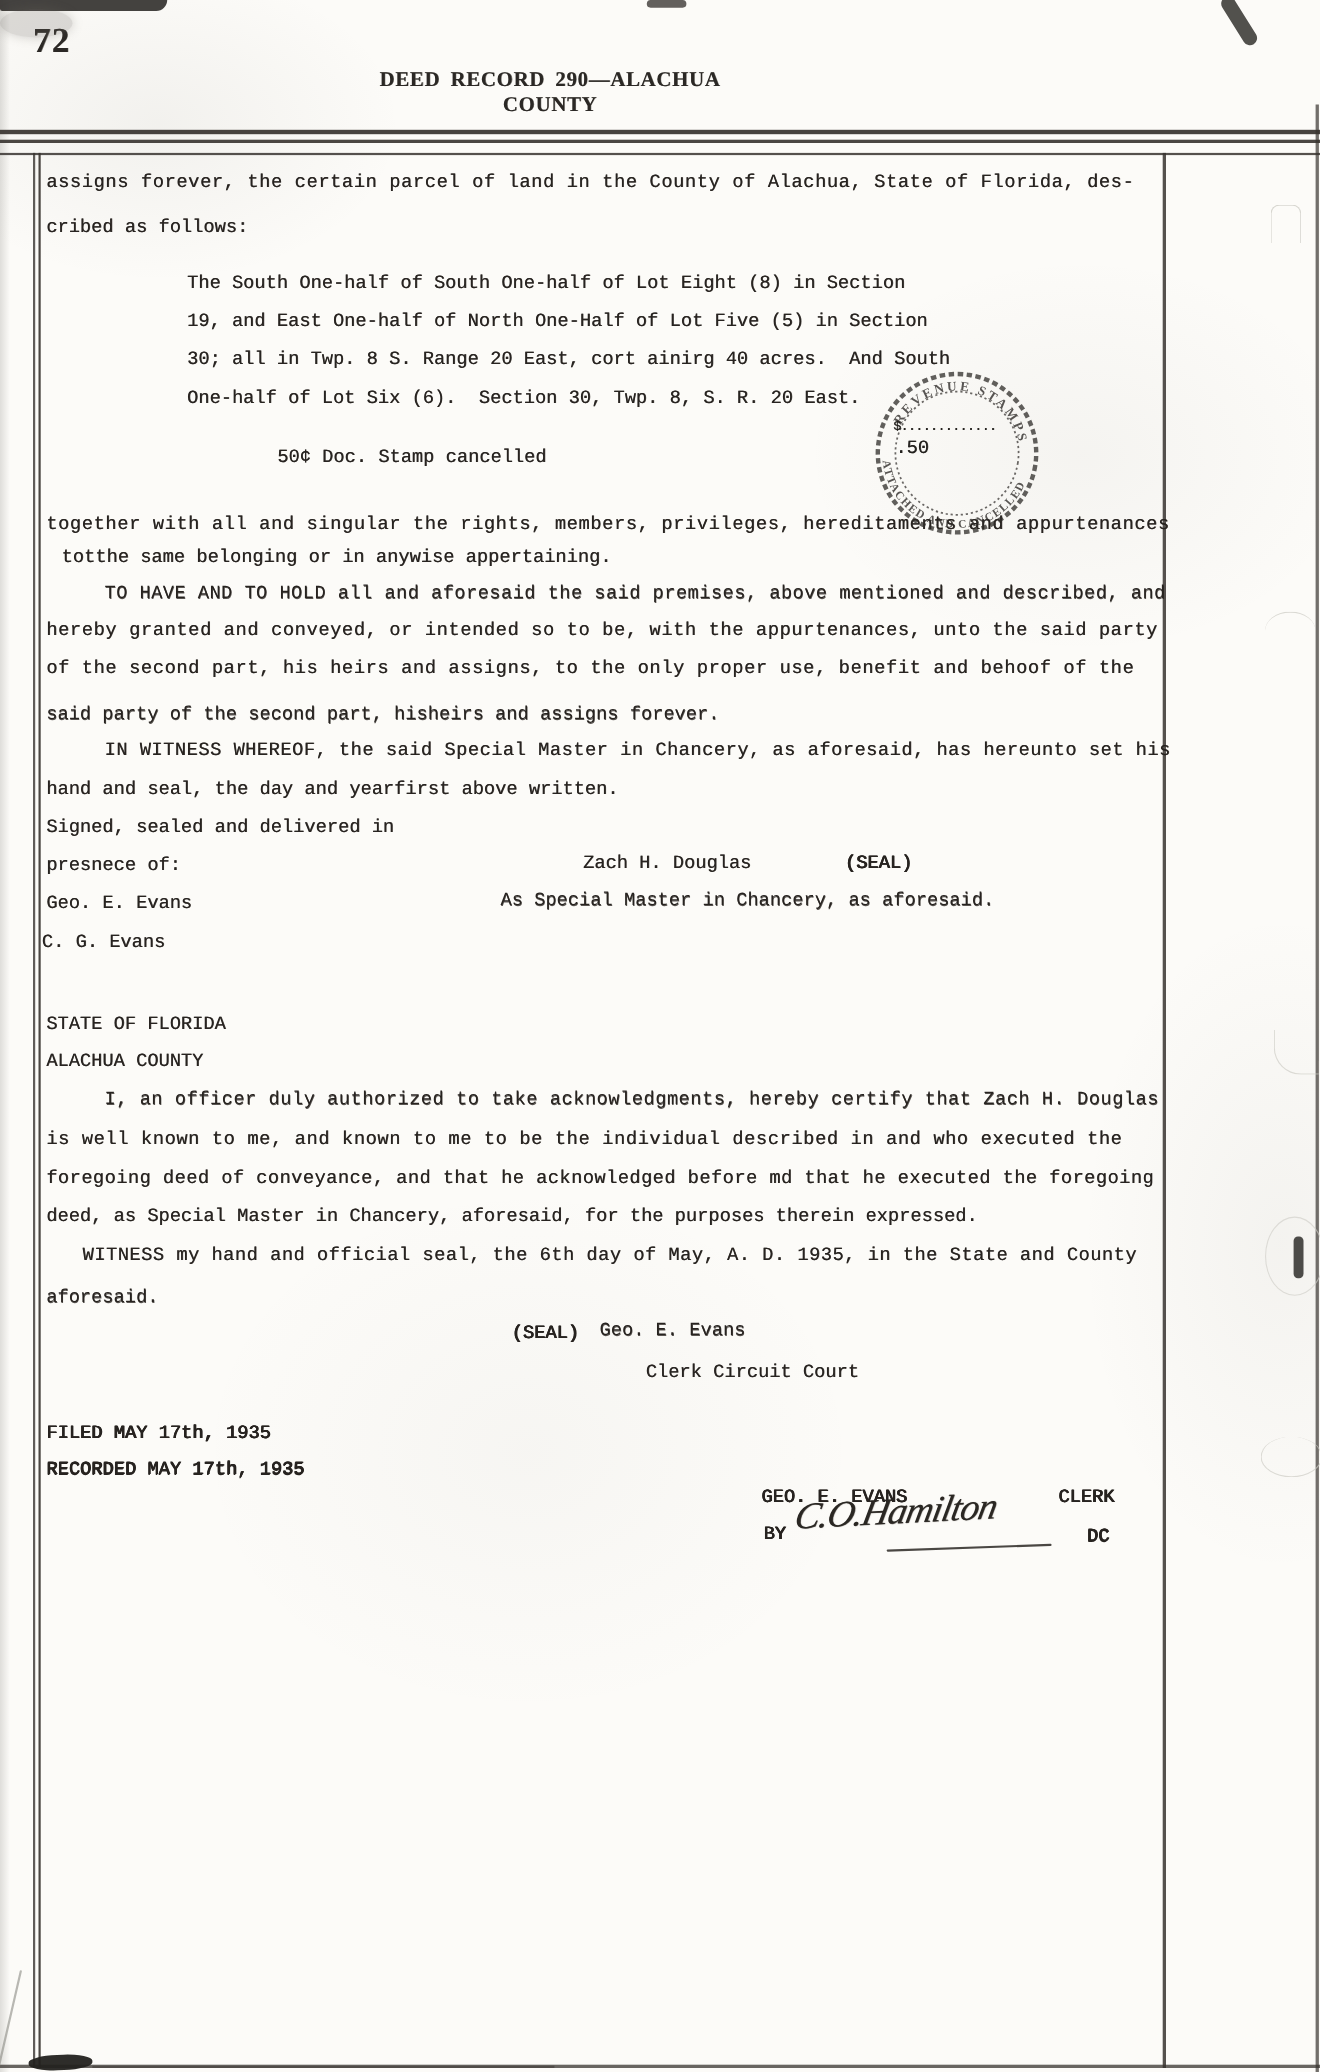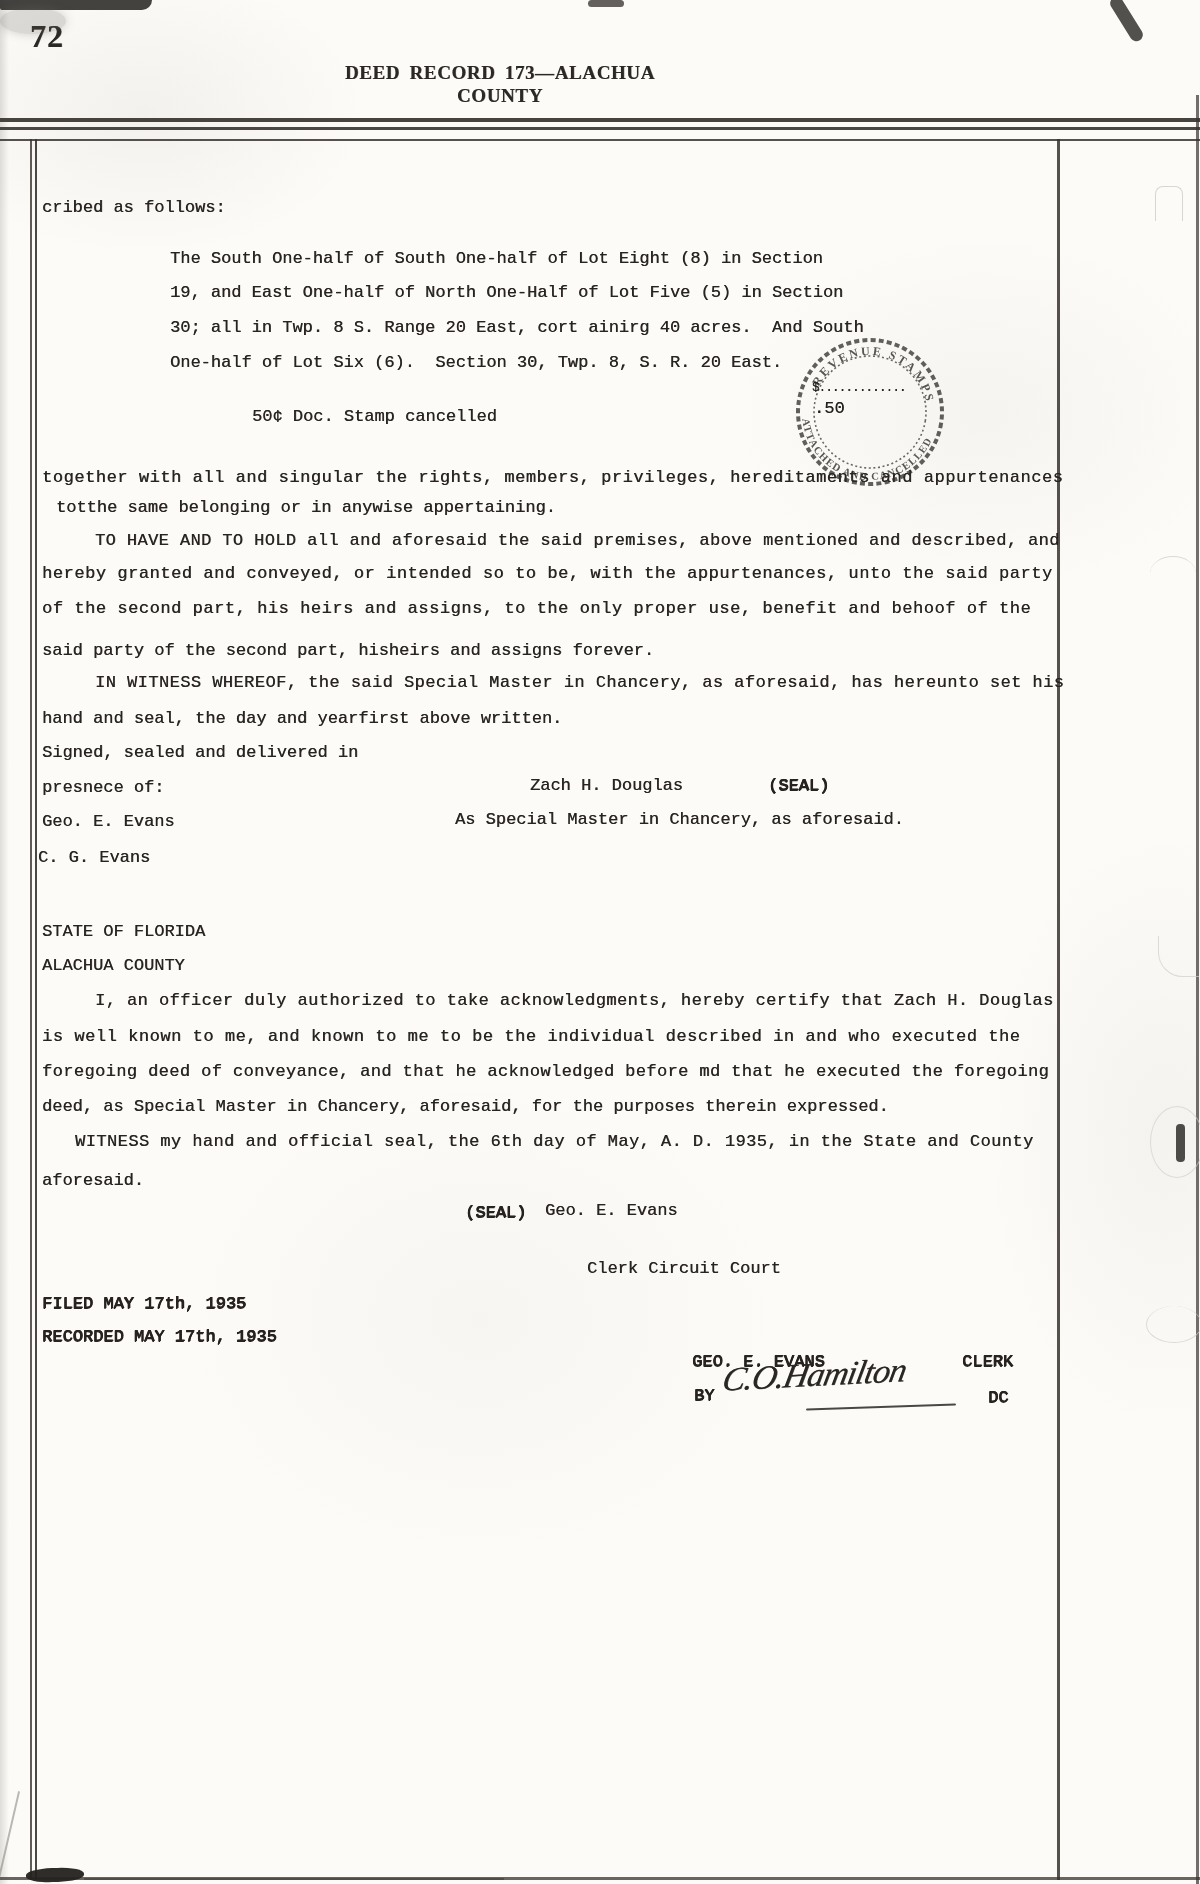--- a/index.html
+++ b/index.html
@@ -38,31 +38,32 @@
   
   .smudge{position:absolute;border-radius:50%;}
   .faint{position:absolute;border:1.5px solid #cfcec7;background:transparent;}
 </style>
 </head>
 <body>
 
 <div class="page">
 
   <div class="pagenum">72</div>
-  <div class="htitle">DEED RECORD 173—ALACHUA COUNTY</div>
+  <div class="htitle">DEED RECORD 290—ALACHUA COUNTY</div>
 
   <div class="hline" style="left:0;top:118px;width:1200px;height:4px;opacity:.92;"></div>
   <div class="hline" style="left:0;top:127px;width:1200px;height:3px;opacity:.9;"></div>
   <div class="hline" style="left:0;top:139px;width:1200px;height:2px;opacity:.85;"></div>
   <div class="vline" style="left:30px;top:139px;width:1.5px;height:1741px;opacity:.8;"></div>
   <div class="vline" style="left:35px;top:139px;width:2px;height:1741px;opacity:.9;"></div>
   <div class="vline" style="left:1057px;top:139px;width:2.5px;height:1741px;opacity:.85;"></div>
   <div class="vline" style="left:1196px;top:95px;width:2.5px;height:1789px;opacity:.7;"></div>
   <div class="hline" style="left:0;top:1877px;width:1200px;height:2.5px;opacity:.75;"></div>
 
+  <div class="ln" style="left:42px;top:157px;letter-spacing:.55px;">assigns forever, the certain parcel of land in the County of Alachua, State of Florida, des-</div>
   <div class="ln" style="left:42px;top:198px;">cribed as follows:</div>
 
   <div class="ln" style="left:170px;top:249px;">The South One-half of South One-half of Lot Eight (8) in Section</div>
   <div class="ln" style="left:170px;top:283px;">19, and East One-half of North One-Half of Lot Five (5) in Section</div>
   <div class="ln" style="left:170px;top:318px;">30; all in Twp. 8 S. Range 20 East, cort ainirg 40 acres.  And South</div>
   <div class="ln" style="left:170px;top:353px;">One-half of Lot Six (6).  Section 30, Twp. 8, S. R. 20 East.</div>
 
   <div class="ln" style="left:252px;top:407px;">50¢ Doc. Stamp cancelled</div>
 
   <div class="ln" style="left:42px;top:468px;letter-spacing:.55px;">together with all and singular the rights, members, privileges, hereditaments and appurtenances</div>
@@ -87,21 +88,21 @@
   <div class="ln" style="left:42px;top:922px;">STATE OF FLORIDA</div>
   <div class="ln" style="left:42px;top:956px;">ALACHUA COUNTY</div>
   <div class="ln" style="left:95px;top:991px;letter-spacing:.45px;">I, an officer duly authorized to take acknowledgments, hereby certify that Zach H. Douglas</div>
   <div class="ln" style="left:42px;top:1027px;letter-spacing:.55px;">is well known to me, and known to me to be the individual described in and who executed the</div>
   <div class="ln" style="left:42px;top:1062px;letter-spacing:.4px;">foregoing deed of conveyance, and that he acknowledged before md that he executed the foregoing</div>
   <div class="ln" style="left:42px;top:1097px;">deed, as Special Master in Chancery, aforesaid, for the purposes therein expressed.</div>
   <div class="ln" style="left:75px;top:1132px;letter-spacing:.45px;">WITNESS my hand and official seal, the 6th day of May, A. D. 1935, in the State and County</div>
   <div class="ln" style="left:42px;top:1171px;">aforesaid.</div>
   <div class="ln dbl" style="left:465px;top:1203px;">(SEAL)</div>
   <div class="ln" style="left:545px;top:1201px;">Geo. E. Evans</div>
-  <div class="ln" style="left:587px;top:1239px;margin-top:20px;">Clerk Circuit Court</div>
+  <div class="ln" style="left:587px;top:1239px;">Clerk Circuit Court</div>
 
   <div class="ln dbl" style="left:42px;top:1294px;">FILED MAY 17th, 1935</div>
   <div class="ln dbl" style="left:42px;top:1327px;">RECORDED MAY 17th, 1935</div>
   <div class="ln dbl" style="left:692px;top:1352px;">GEO. E. EVANS</div>
   <div class="ln dbl" style="left:962px;top:1352px;">CLERK</div>
   <div class="ln dbl" style="left:694px;top:1386px;">BY</div>
   <div class="cursive">C.O.Hamilton</div>
   <div class="sigflourish"></div>
   <div class="ln dbl" style="left:988px;top:1388px;text-align:right;">DC</div>
 

